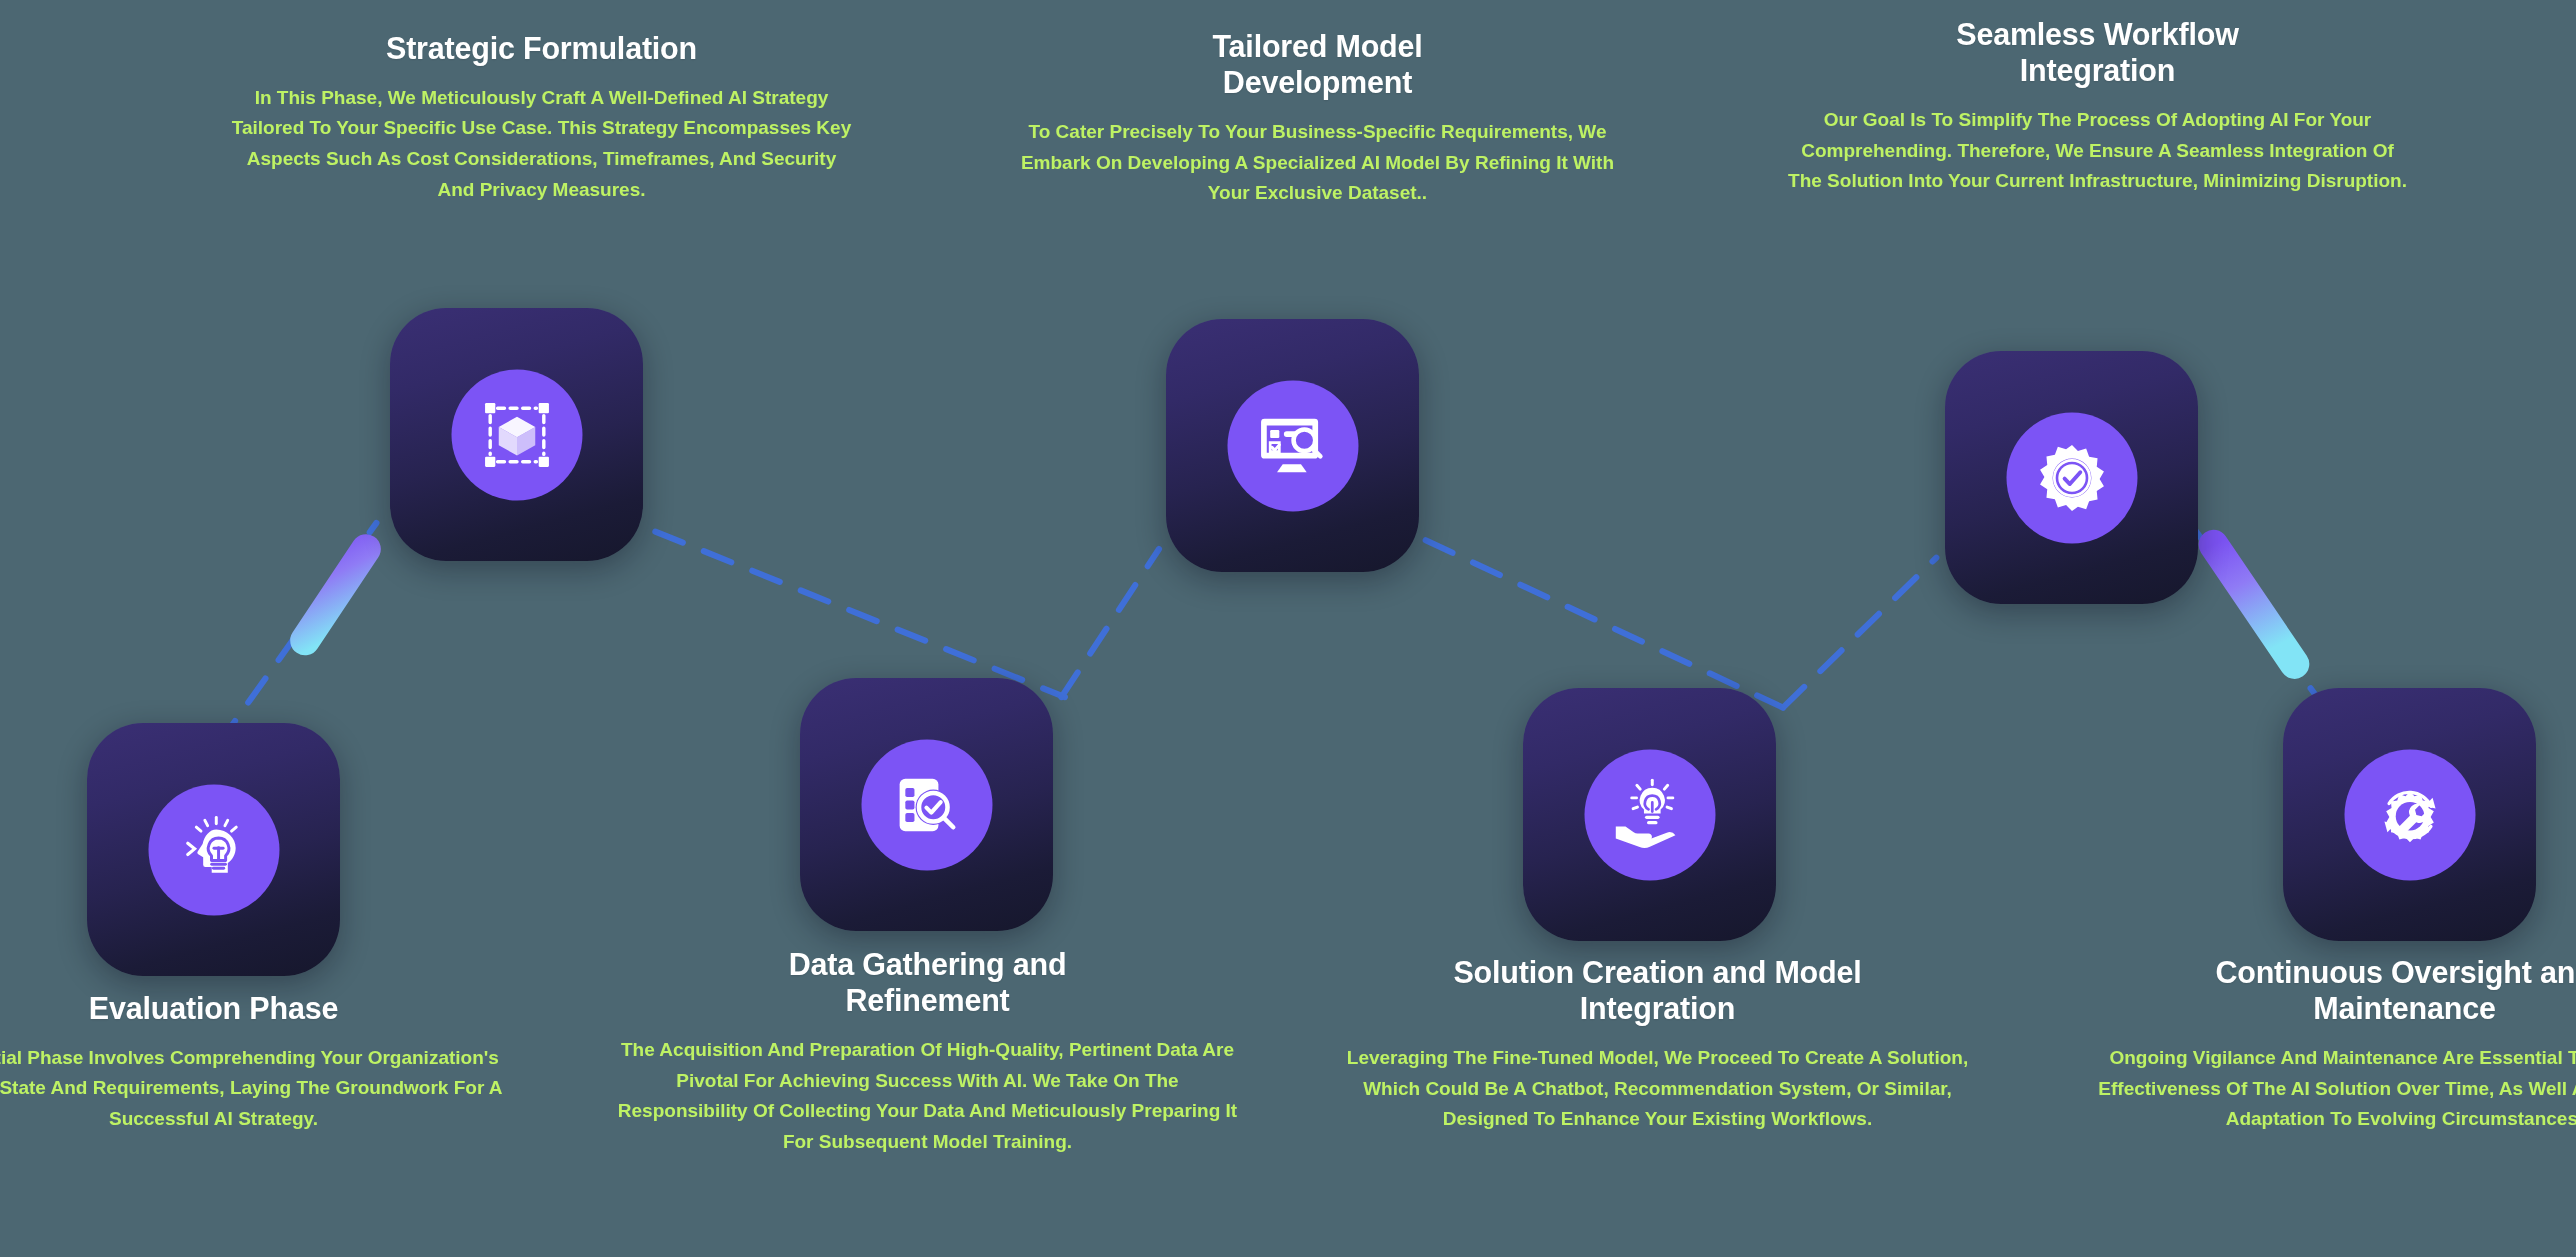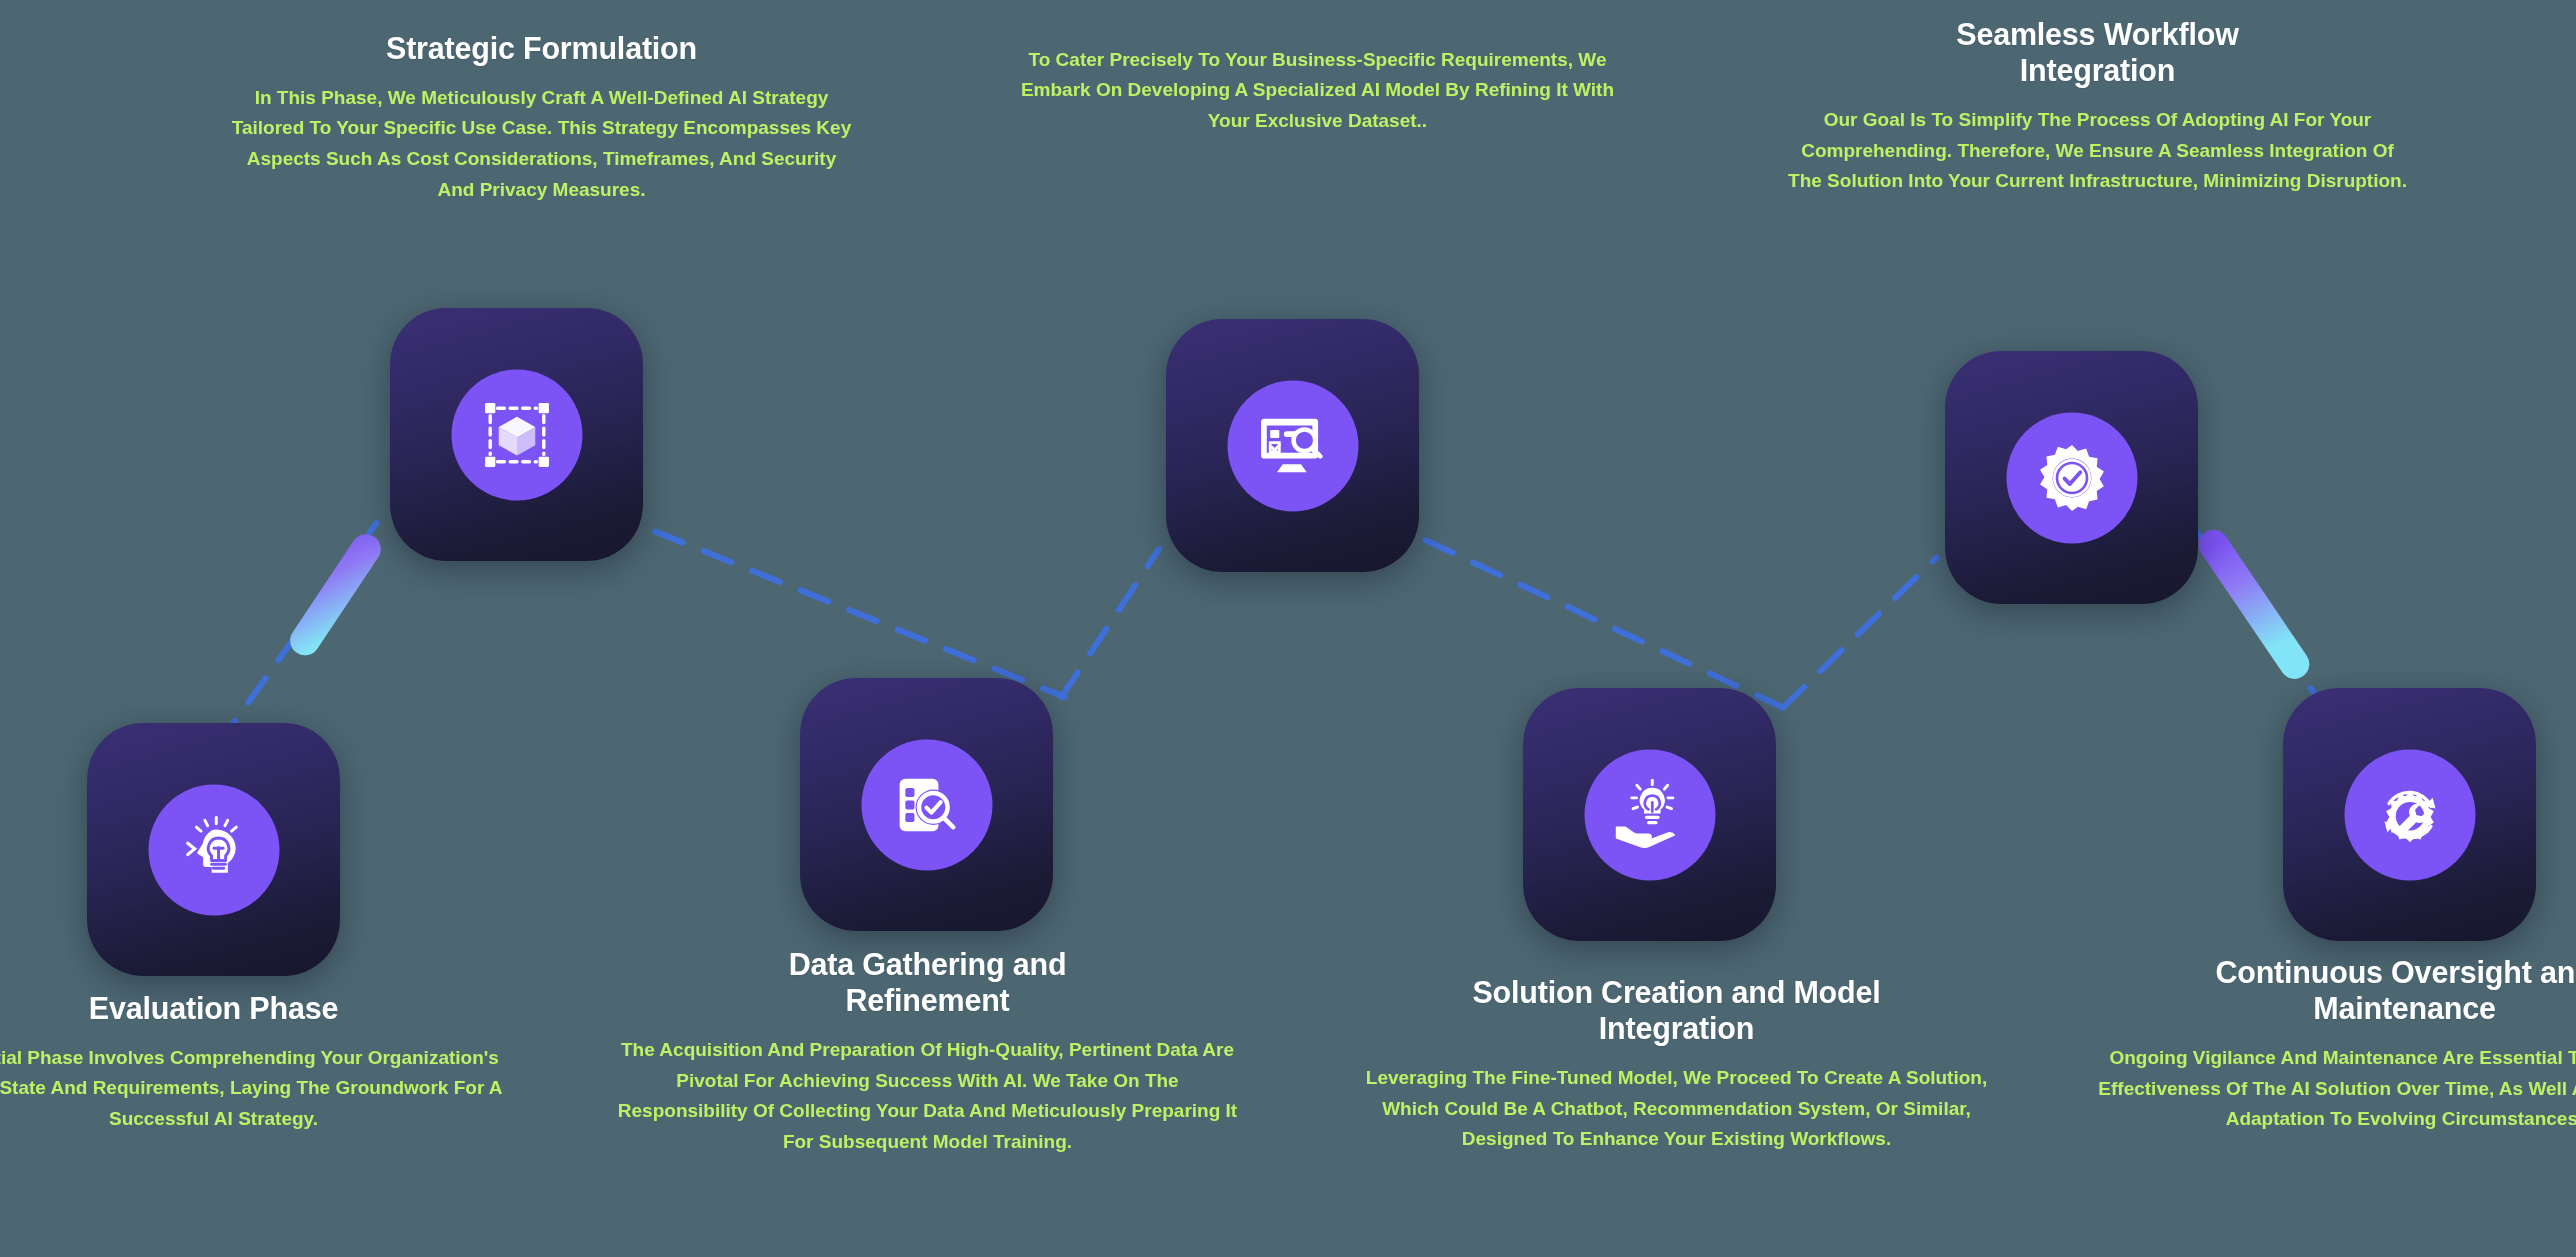--- a/index.html
+++ b/index.html
@@ -74,21 +74,21 @@
 
   
   #node-evaluation .tile      { left:87px;  top:723px; }
   #node-evaluation .textblock { left:-100px; top:990px; width:627px; }
 
   #node-data .tile            { left:800px;  top:678px; }
   #node-data .textblock       { left:614px;  top:946px; width:627px; }
   #node-data .t-title         { max-width:410px; margin:0 auto; }
 
   #node-solution .tile        { left:1523px; top:688px; }
-  #node-solution .textblock   { left:1344px; top:974px; width:627px;margin-left:19px; }
+  #node-solution .textblock   { left:1344px; top:954px; width:627px; }
   #node-solution .t-title     { max-width:436px; margin:0 auto; }
 
   #node-continuous .tile      { left:1904px; top:688px; }
   #node-continuous .textblock { left:1729px; top:954px; width:627px; }
   #node-continuous .t-title   { max-width:453px; margin:0 auto; }
 
   
   #node-continuous .tile      { left:2283px; top:688px; }
   #node-continuous .textblock { left:2091px; top:954px; width:627px; }
 </style>
@@ -146,20 +146,21 @@
             <polygon points="16,25 32,34 32,50 16,41" opacity="0.78"></polygon>
             <polygon points="48,25 48,41 32,50 32,34" opacity="0.62"></polygon>
           </g>
         </svg>
       </div>
     </div>
   </div>
 
   <div class="node" id="node-tailored">
     <div class="textblock">
+      <div class="t-title">Tailored Model Development</div>
       <div class="t-desc">To Cater Precisely To Your Business-Specific Requirements, We Embark On Developing A Specialized AI Model By Refining It With Your Exclusive Dataset..</div>
     </div>
     <div class="tile">
       <div class="tile-inner">
         <svg viewBox="0 0 64 64">
           <g fill="#ffffff">
             <path d="M7 8h44a3 3 0 0 1 3 3v29a3 3 0 0 1-3 3H7a3 3 0 0 1-3-3V11a3 3 0 0 1 3-3zm2 6v24h40V14H9z"></path>
             <rect x="9" y="14" width="40" height="24" fill="#ffffff" opacity="0"></rect>
             <rect x="12" y="18" width="8" height="7" rx="1"></rect>
             <rect x="24" y="19" width="22" height="5" rx="2.5"></rect>

